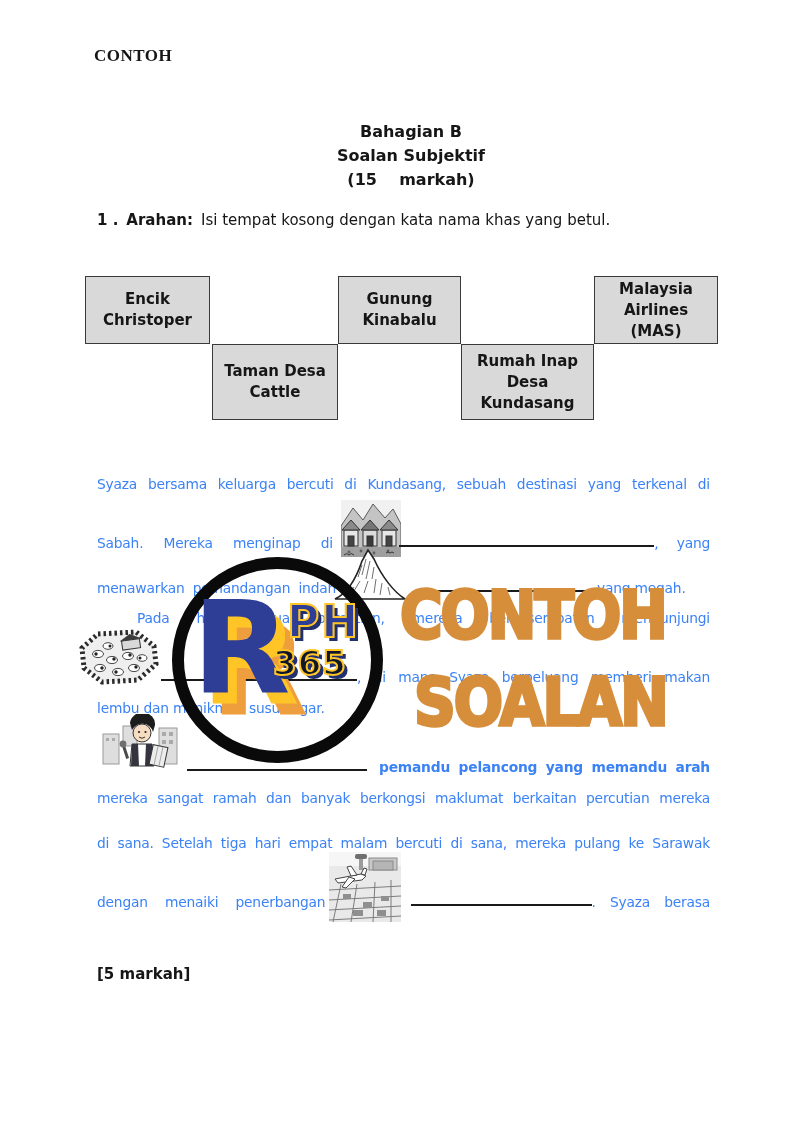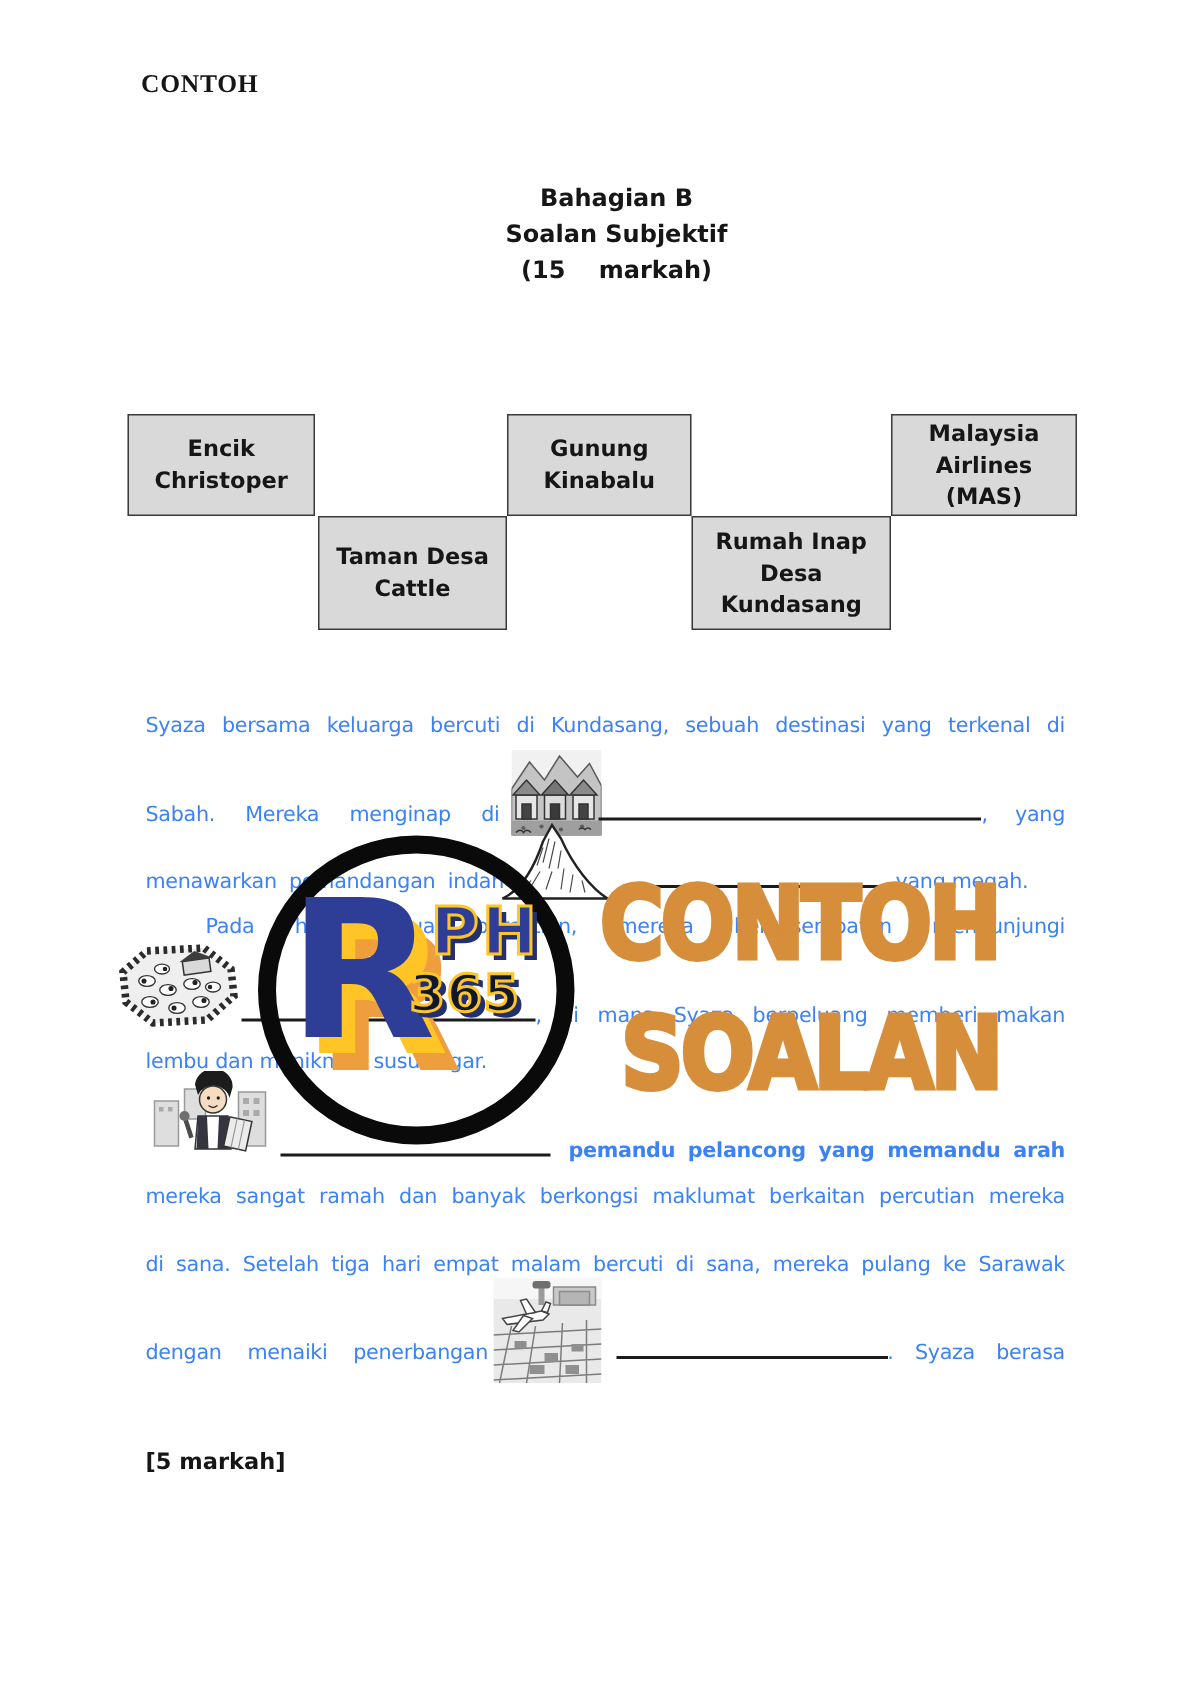--- a/index.html
+++ b/index.html
@@ -68,20 +68,23 @@
 <div class="page">
 
   <div class="abs sulit">CONTOH</div>
 
   <div class="abs titleblock">
     <div>Bahagian B</div>
     <div>Soalan Subjektif</div>
     <div class="pre">(15    markah)</div>
   </div>
 
+  <div class="abs instruction">
+    <span class="b num">1 .</span><span class="b lbl">Arahan:</span><span>Isi tempat kosong dengan kata nama khas yang betul.</span>
+  </div>
 
   <div class="abs wbox" style="left:85px;top:276px;width:125px;height:68px;">Encik Christoper</div>
   <div class="abs wbox" style="left:212px;top:344px;width:126px;height:76px;">Taman Desa Cattle</div>
   <div class="abs wbox" style="left:338px;top:276px;width:123px;height:68px;">Gunung Kinabalu</div>
   <div class="abs wbox" style="left:461px;top:344px;width:133px;height:76px;">Rumah Inap Desa Kundasang</div>
   <div class="abs wbox" style="left:594px;top:276px;width:124px;height:68px;">Malaysia Airlines (MAS)</div>
 
   <svg class="abs art" style="left:341px;top:500px;" width="60" height="57" viewBox="0 0 60 57">
     <rect width="60" height="57" fill="#f1f1f1"></rect>
     <path d="M0,26 L12,8 L22,20 L32,4 L44,18 L52,9 L60,24 L60,57 L0,57 Z" fill="#c4c4c4" stroke="#5a5a5a" stroke-width="1"></path>

